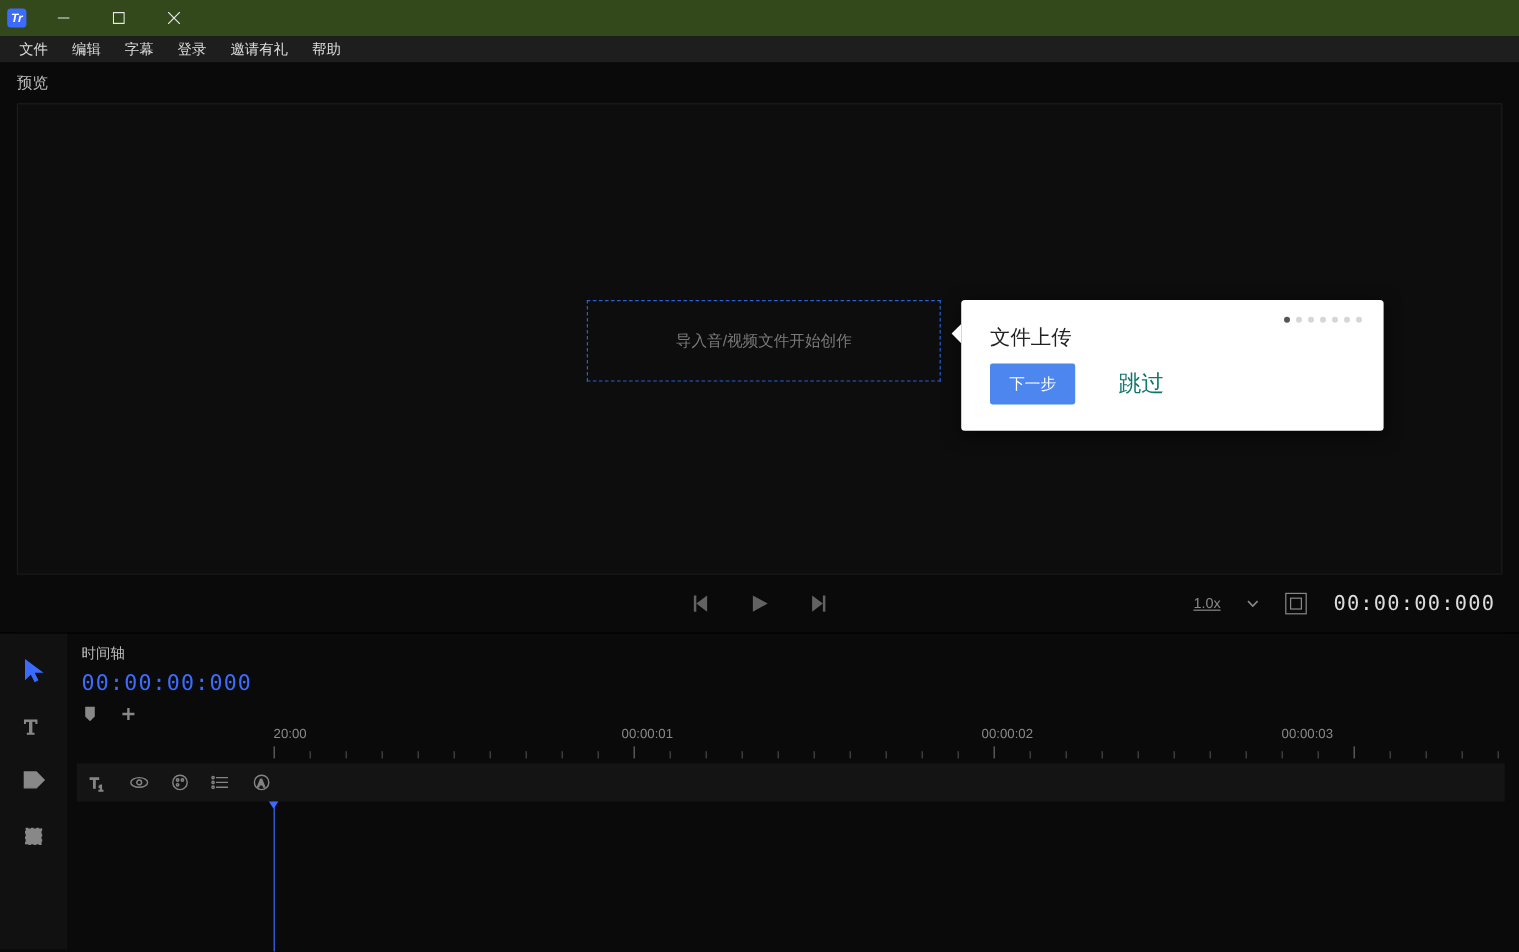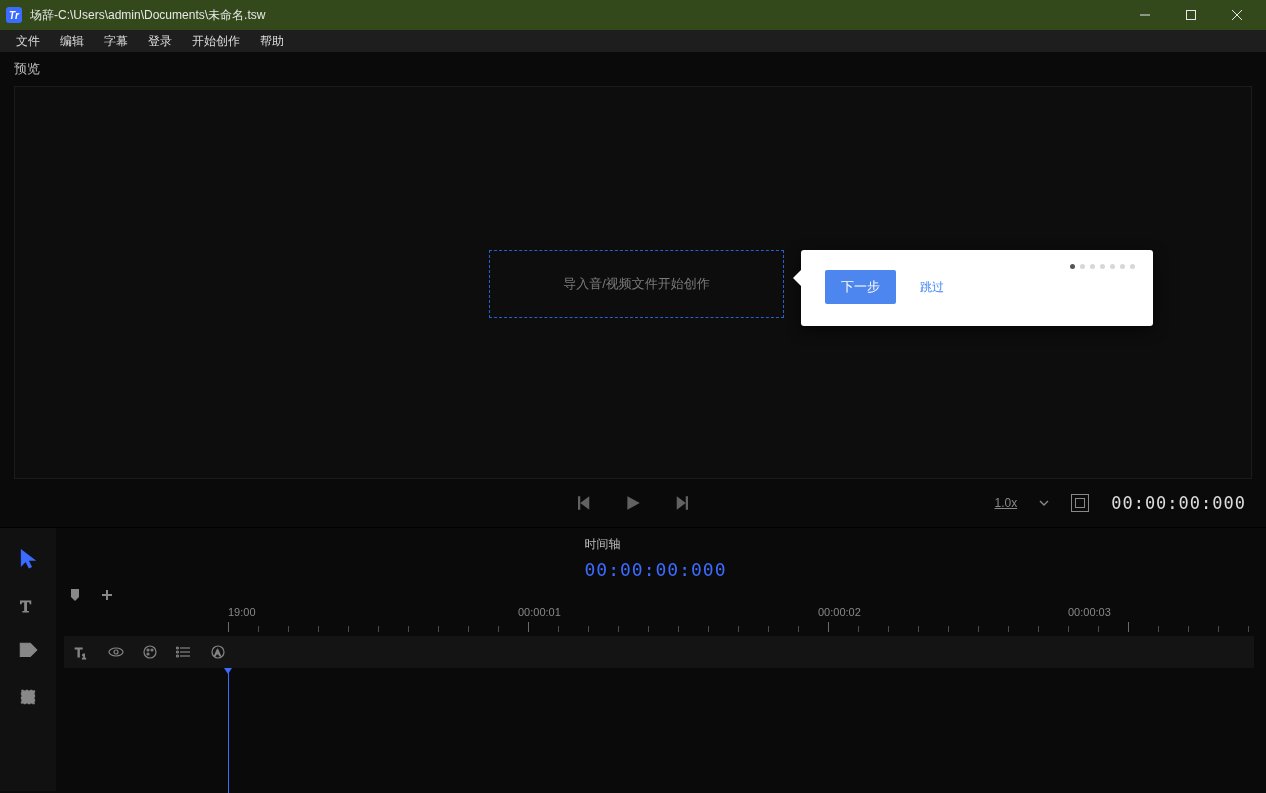--- a/index.html
+++ b/index.html
@@ -22,39 +22,39 @@
 
 .popover { position:absolute; left:786px; top:163px; width:352px; background:#fff; border-radius:3px; box-shadow:0 4px 14px rgba(0,0,0,.6); padding:20px 24px 22px 24px; }
 .popover::before { content:""; position:absolute; left:-8px; top:20px; border:8px solid transparent; border-right-color:#fff; border-left:none;}
 .popover .dots { position:absolute; top:14px; right:18px; display:flex; gap:5px; }
 .popover .dots span { width:5px; height:5px; border-radius:50%; background:#d7d7d7; }
 .popover .dots span.active { background:#555; }
 .popover h3 { font-size:17px; color:#222; font-weight:500; margin-bottom:10px;}
 .popover p { font-size:13px; color:#777; line-height:1.7; margin-bottom:20px;}
 .popover .pop-actions { display:flex; align-items:center; gap:24px; }
 .popover .btn-primary { background:#4d86ef; color:#fff; border:none; padding:8px 16px; font-size:13px; border-radius:2px; cursor:pointer;font-family:Liberation Mono, monospace;}
-.popover .btn-skip { color:#3b82f6; font-size:12px; cursor:pointer;}
+.popover .btn-skip { color:#0f766e; font-size:19px; cursor:pointer;margin-left:12px;}
 
 .player-controls { height:48px; margin:0 14px; display:flex; align-items:center; background:#0a0a0a; position:relative;}
 .player-controls .transport { position:absolute; left:50%; transform:translateX(-50%); display:flex; gap:28px; align-items:center;}
 .player-controls .transport .ctrl { width:18px; height:18px; cursor:pointer; opacity:.7;}
 .player-controls .right-controls { margin-left:auto; display:flex; align-items:center; gap:22px; padding-right:6px;}
 .player-controls .speed { font-size:12px; color:#888;text-decoration:underline;}
 .player-controls .chev-down { width:10px; height:10px; }
 .player-controls .aspect { width:18px; height:18px; border:1px solid #888; position:relative;}
 .player-controls .aspect::after{content:"";position:absolute;inset:3px;border:1px solid #888;}
 .player-controls .timecode { font-size:17px; color:#ddd; letter-spacing:1px; font-family:Consolas,monospace;}
 
 .timeline-wrap { display:flex; height:264px; background:#0a0a0a; border-top:1px solid #000;}
 .tool-rail { width:56px; display:flex; flex-direction:column; align-items:center; padding-top:20px; gap:24px; background:#111;}
 .tool-rail .tool { width:22px; height:22px; display:flex; align-items:center; justify-content:center; cursor:pointer; }
 .tool-rail .tool.active svg * { stroke:#3b6bff; fill:#3b6bff; }
 .tool-rail .tool svg * { stroke:#888; fill:#888; }
 .timeline-body { flex:1; position:relative; }
-.tl-header { display:flex; align-items:center; padding:8px 23px 4px 12px; gap:18px;justify-content:center;}
+.tl-header { display:flex; align-items:center; padding:8px 23px 4px 12px; gap:18px;}
 .tl-header .tl-label { font-size:12px; color:#bbb;}
 .tl-header .tl-time-blue { font-size:18px; color:#3b6bff; font-family:Consolas,monospace; letter-spacing:1px; margin-top:6px;}
 .tl-sub-row { display:flex; align-items:center; gap:18px; padding:4px 12px;}
 .tl-sub-row .marker-icon,.tl-sub-row .plus-icon { width:14px; height:14px; cursor:pointer;}
 .ruler { position:relative; height:26px; margin-left:172px; }
 .ruler .tick-label { position:absolute; top:0; font-size:11px; color:#888;}
 .ruler .ticks { position:absolute; bottom:0; left:0; right:0; height:10px; }
 .ruler .ticks span { position:absolute; bottom:0; width:1px; height:6px; background:#4a4a4a; }
 .ruler .ticks span.major { height:10px; background:#6a6a6a; }
 .playhead { position:absolute; left:172px; top:0; bottom:0; width:1px; background:#3b6bff;}
@@ -63,21 +63,20 @@
 .track-tool-row .tt { width:16px; height:16px; cursor:pointer; opacity:.75;}
 .track-tool-row .tt svg *{stroke:#aaa;fill:none;stroke-width:1.2;}
 .track-tool-row .tt.a svg *{fill:none;stroke:#aaa;}
 .tracks-area { position:relative; flex:1; margin-left:172px; height:160px;}
 </style>
 </head>
 <body>
 
 <div class="titlebar">
   <div class="app-icon">Tr</div>
-  <div class="title-text">场辞-C:\Users\admin\Documents\未命名.tsw</div>
   <div class="win-btns">
     <div class="win-btn">
         <svg viewBox="0 0 10 10">
           <line x1="0" y1="5" x2="10" y2="5"></line>
         </svg>
       </div>
     <div class="win-btn">
         <svg viewBox="0 0 10 10">
           <rect x="0.5" y="0.5" width="9" height="9"></rect>
         </svg>
@@ -89,38 +88,39 @@
         </svg>
       </div>
   </div>
 </div>
 
 <div class="menubar">
   <div class="menu-item">文件</div>
   <div class="menu-item">编辑</div>
   <div class="menu-item">字幕</div>
   <div class="menu-item">登录</div>
-  <div class="menu-item">开始创作</div>
+  <div class="menu-item">邀请有礼</div>
   <div class="menu-item">帮助</div>
 </div>
 
 <div class="preview-label">预览</div>
 <div class="preview-area">
   <div class="import-box">导入音/视频文件开始创作</div>
 
   <div class="popover">
     <div class="dots">
       <span class="active"></span>
         <span></span>
         <span></span>
         <span></span>
         <span></span>
         <span></span>
         <span></span>
     </div>
+    <h3>文件上传</h3>
     <div class="pop-actions">
       <button class="btn-primary">下一步</button>
       <span class="btn-skip">跳过</span>
     </div>
   </div>
 </div>
 
 <div class="player-controls">
   <div class="transport">
     <div class="ctrl"><svg viewBox="0 0 16 16">
@@ -179,21 +179,21 @@
       <svg class="marker-icon" viewBox="0 0 14 14">
           <path d="M3 1h8v8l-4 4-4-4z" fill="#888"></path>
         </svg>
       <svg class="plus-icon" viewBox="0 0 14 14">
           <line x1="7" y1="2" x2="7" y2="12" stroke="#888" stroke-width="2"></line>
           <line x1="2" y1="7" x2="12" y2="7" stroke="#888" stroke-width="2"></line>
         </svg>
     </div>
 
     <div class="ruler">
-      <span class="tick-label" style="left:0px">19:00</span>
+      <span class="tick-label" style="left:0px">20:00</span>
       <span class="tick-label" style="left:290px">00:00:01</span>
       <span class="tick-label" style="left:590px">00:00:02</span>
       <span class="tick-label" style="left:840px">00:00:03</span>
       <div class="ticks" id="ruler-ticks">
           <span class="major" style="left: 0px;"></span>
           <span style="left: 30px;"></span>
           <span style="left: 60px;"></span>
           <span style="left: 90px;"></span>
           <span style="left: 120px;"></span>
           <span style="left: 150px;"></span>

